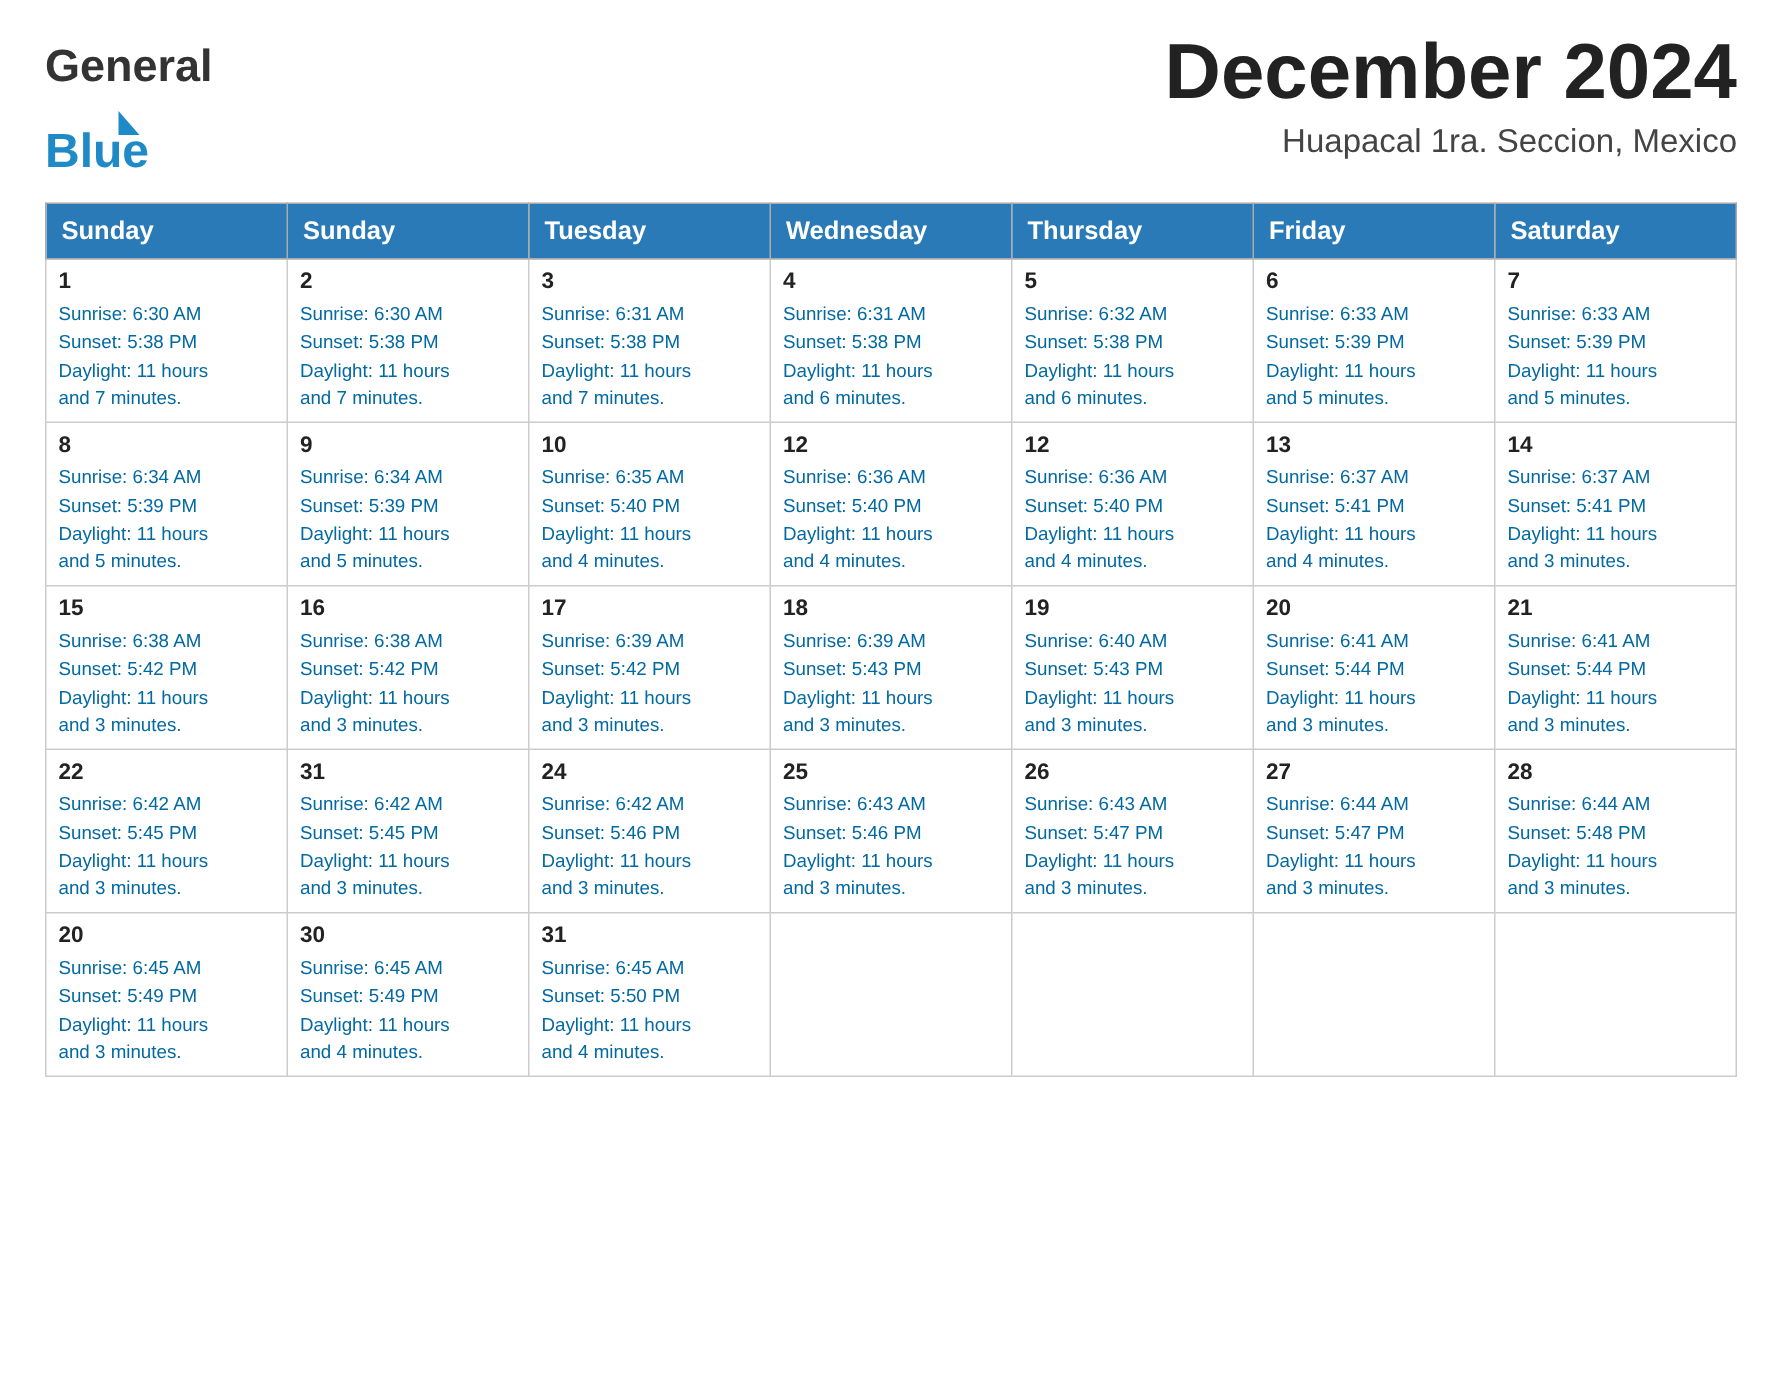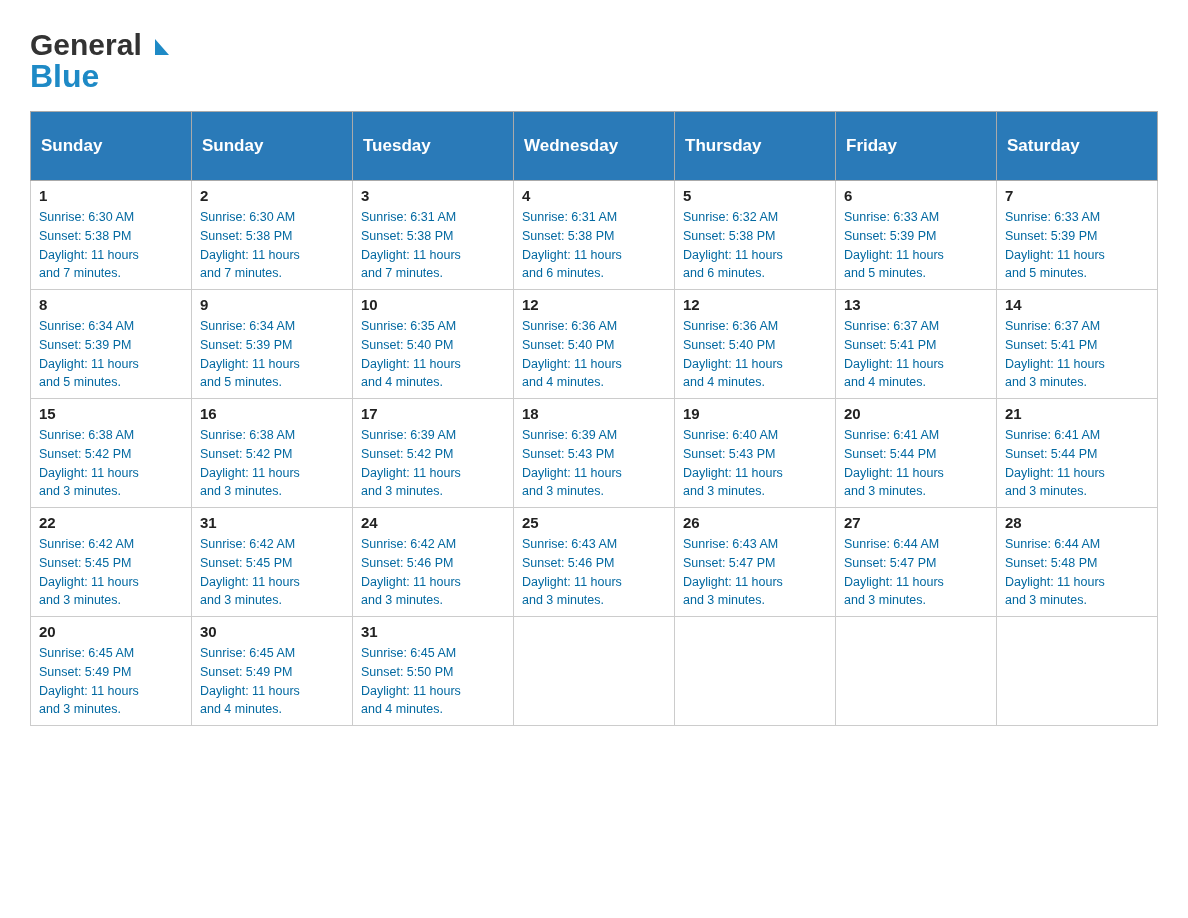--- a/index.html
+++ b/index.html
@@ -39,21 +39,21 @@
     .calendar {
       width: 100%;
       border-collapse: collapse;
       border: 1px solid #aaa;
     }
     .calendar th {
       background-color: #2a7ab8;
       color: #fff;
       font-size: 17px;
       font-weight: bold;
-      padding: 24px 10px;
+      padding: 8px 10px;
       text-align: left;
       border: 1px solid #aaa;
     }
     .calendar td {
       vertical-align: top;
       padding: 6px 8px;
       border: 1px solid #ccc;
       width: calc(100% / 7);
       font-size: 13px;
       color: #333;
@@ -73,20 +73,21 @@
     }
     .calendar tr td {
       background: #fff;
     }
     .empty-cell {
       background: #fff;
     }
     
     .logo-wrap {
       display: flex;
+      flex-direction: column;
       align-items: center;
       gap: 12px;
     }
     .logo-general {
       font-size: 30px;
       font-weight: bold;
       color: #333;
     }
     .logo-arrow {
       width: 0;
@@ -108,20 +109,24 @@
 </head>
 <body>
 
 <div class="header">
   <div class="logo">
     <div class="logo-wrap">
       <span class="logo-general">General</span>
       <span class="logo-arrow"></span>
     </div>
     <div class="logo-sub">Blue</div>
+  </div>
+  <div class="title-block">
+    <div class="month-title">December 2024</div>
+    <div class="location">Huapacal 1ra. Seccion, Mexico</div>
   </div>
 </div>
 
 <table class="calendar">
   <thead>
     <tr>
     <th>Sunday</th>
         <th>Sunday</th>
         <th>Tuesday</th>
         <th>Wednesday</th>

